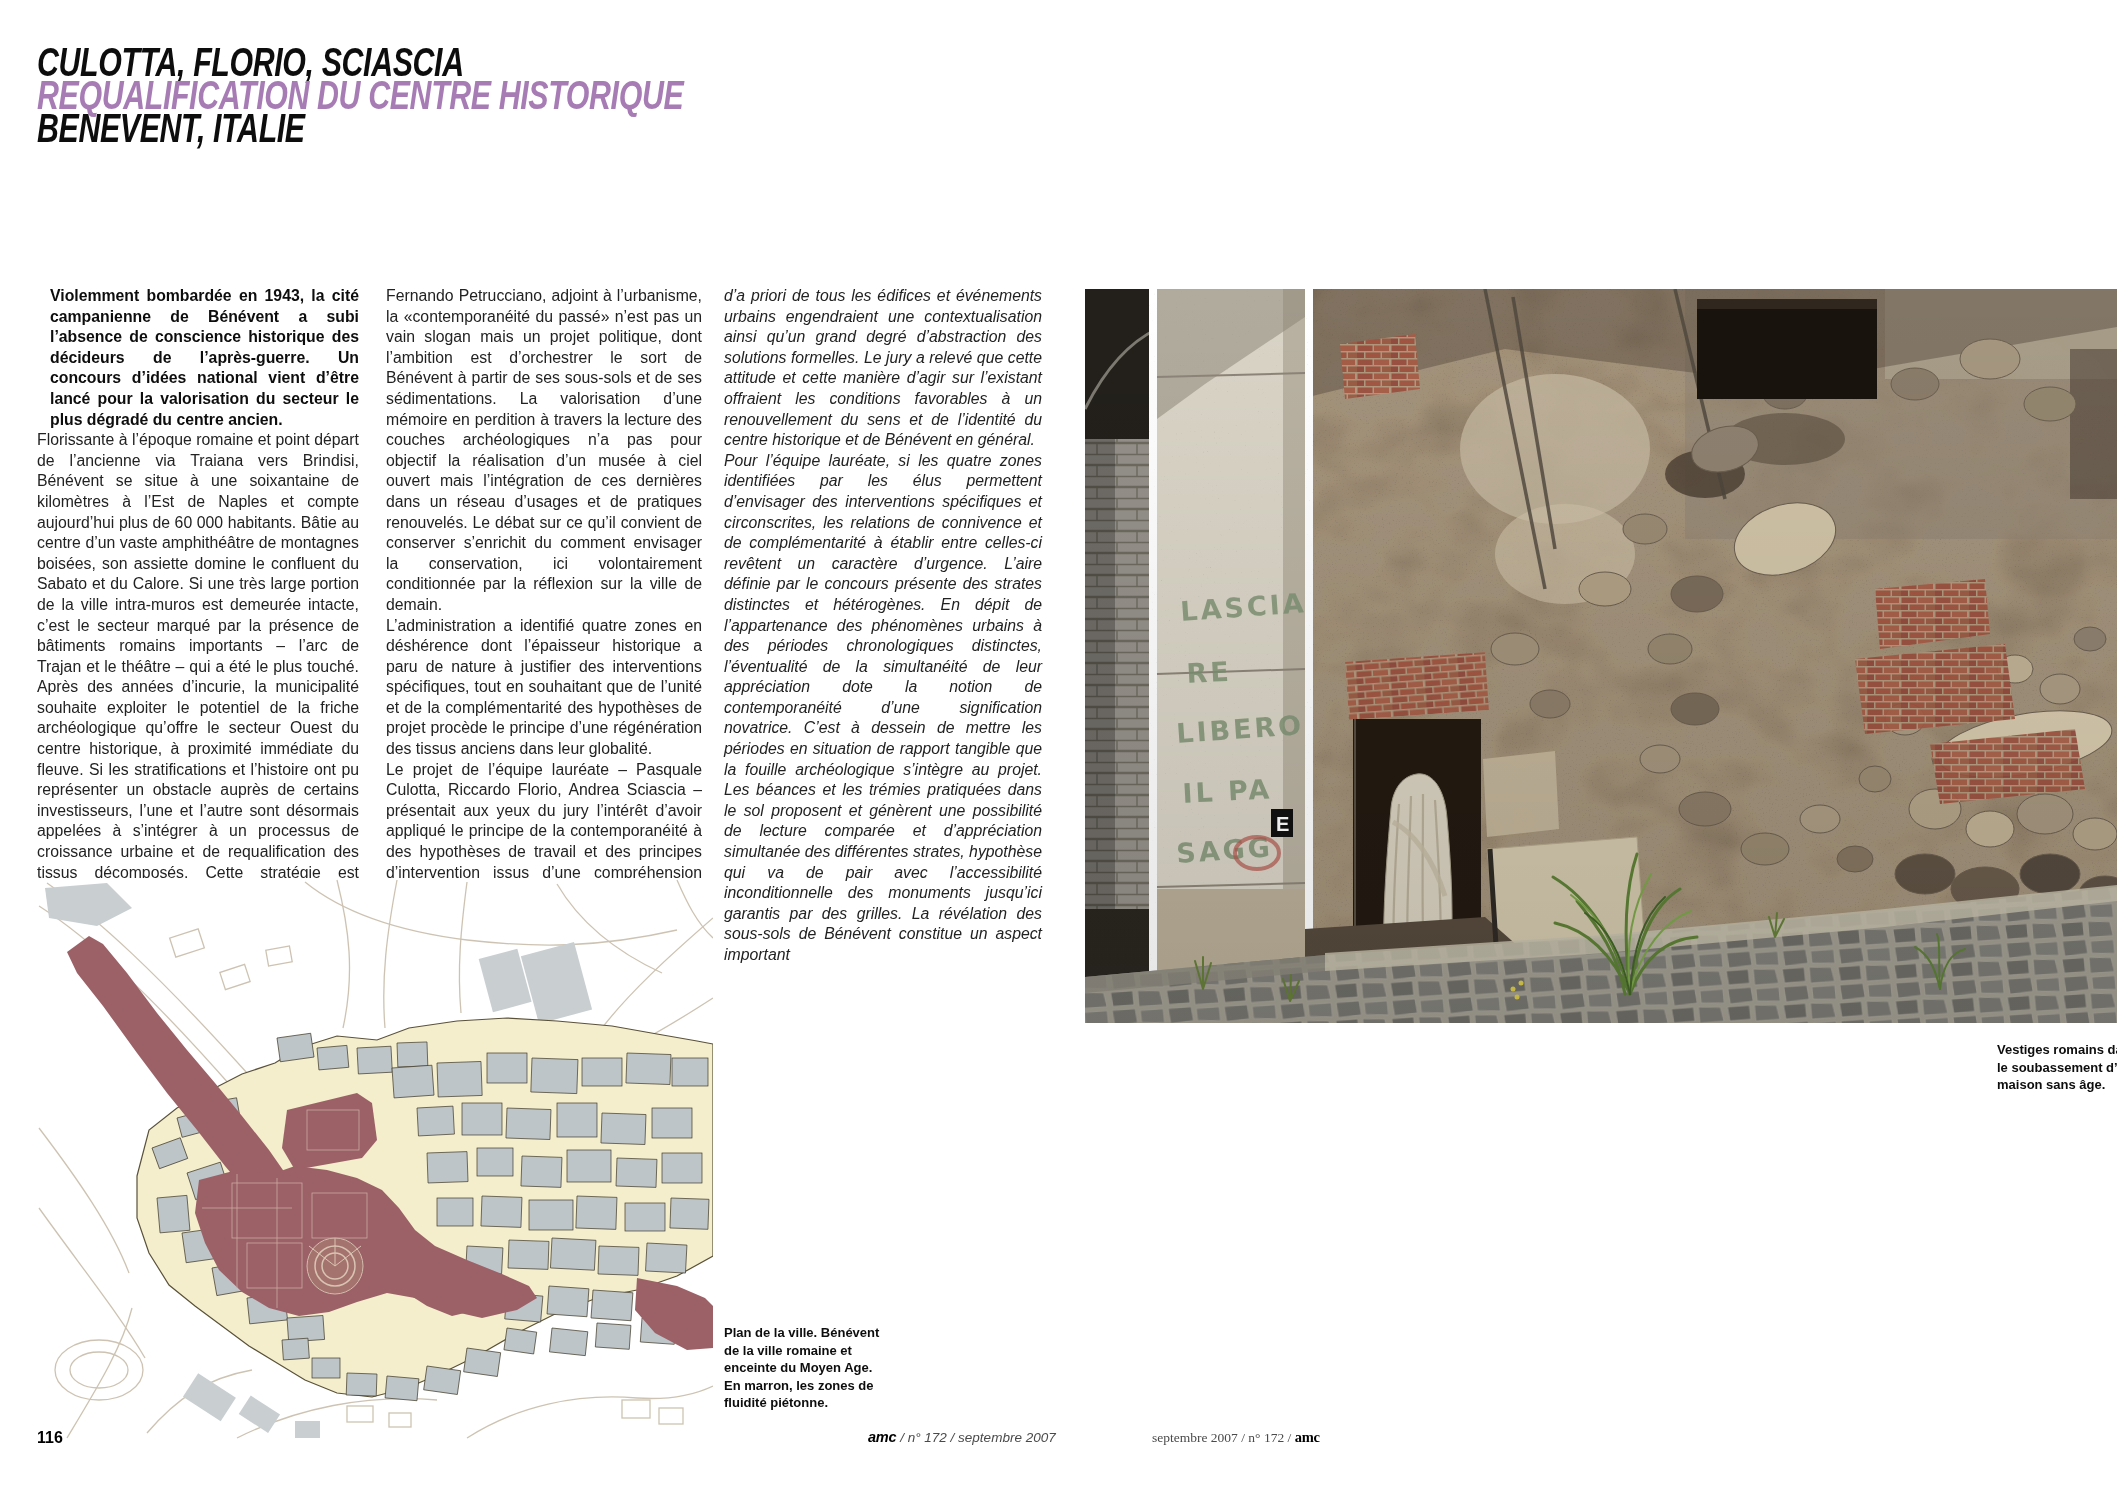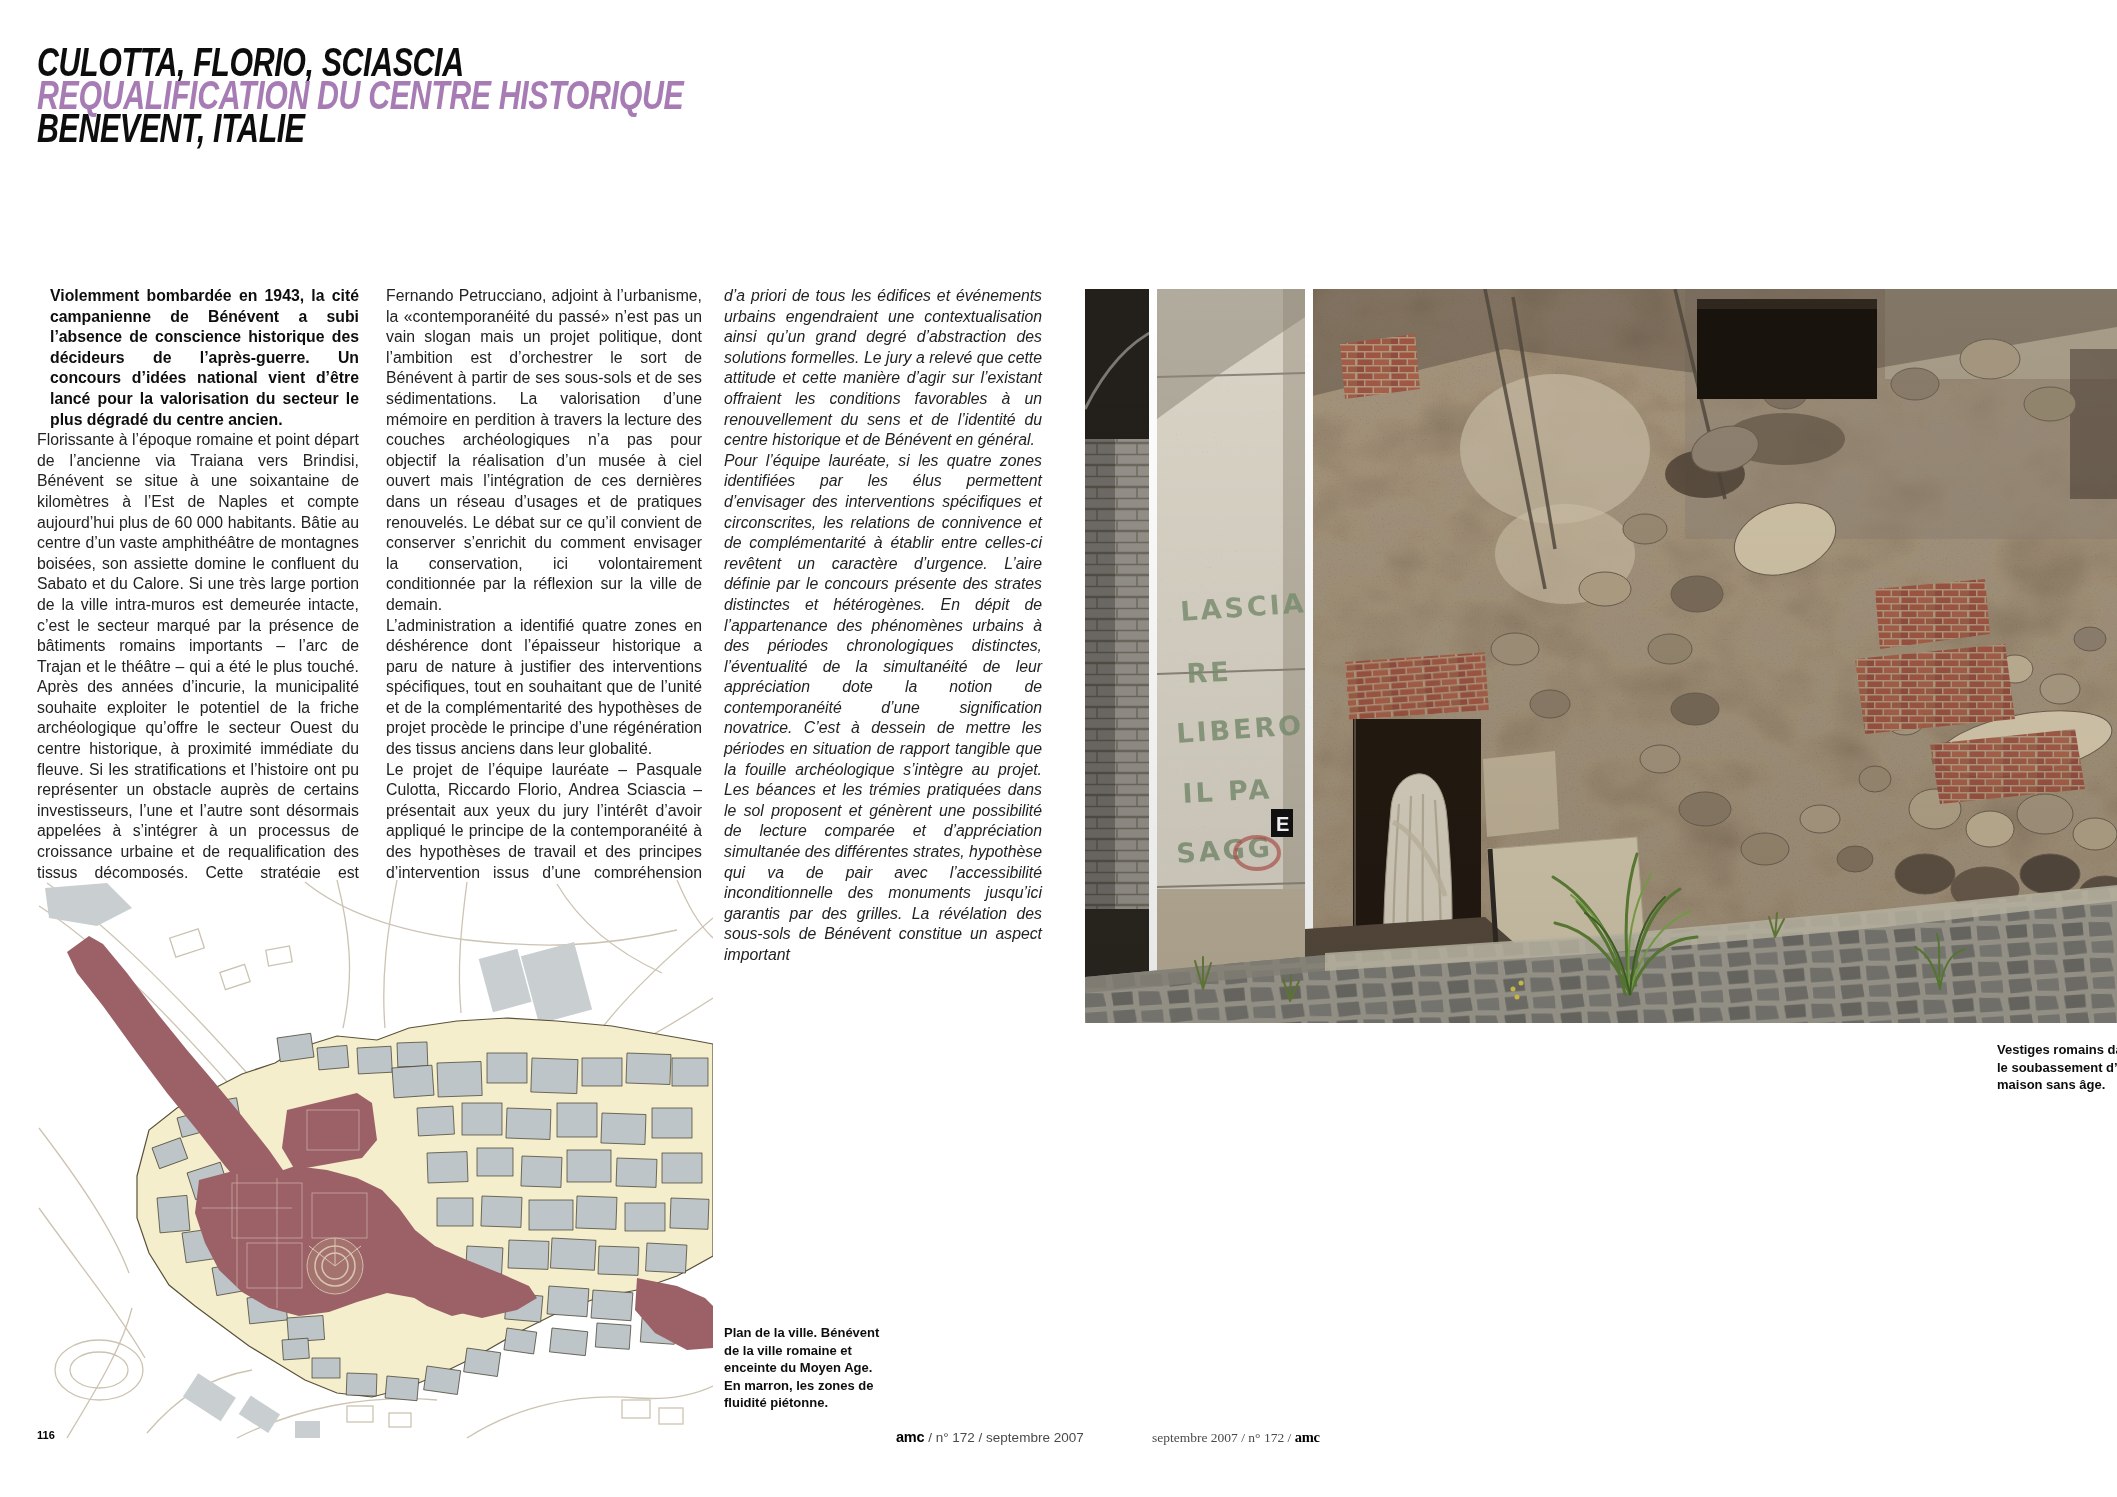--- a/index.html
+++ b/index.html
@@ -17,22 +17,22 @@
   .col p{margin:0;}
   .col .lead{font-weight:bold;color:#0d0d0d;margin-left:13px;}
   .col1{left:37px;width:322px;}
   .col2{left:386px;width:316px;}
   .col3{left:724px;width:318px;font-style:italic;}
   .caption{position:absolute;font-size:13px;font-weight:bold;line-height:17.5px;color:#0d0d0d;}
   #map-caption{left:724px;top:1324px;width:168px;text-align:left;}
   #photo-caption{left:1997px;top:1041px;width:150px;}
   .footer{position:absolute;top:1429px;font-size:13.5px;color:#4a4a4a;white-space:nowrap;}
   .footer b{color:#000;font-size:14.5px;letter-spacing:-0.2px;}
-  #pagenum{left:37px;font-weight:bold;color:#000;font-size:11px;}
-  #credit-left{left:896px;}
+  #pagenum{left:37px;font-weight:bold;color:#000;font-size:16px;}
+  #credit-left{left:868px;font-style:italic;}
   #credit-right{left:1152px;font-family:Liberation Serif, serif;}
   figure{margin:0;}
   #map-fig{position:absolute;left:37px;top:878px;width:676px;height:562px;}
   #photo-fig{position:absolute;left:1085px;top:289px;width:1032px;height:734px;}
 </style>
 </head>
 <body>
 
 <header class="title">
   <div class="t">CULOTTA, FLORIO, SCIASCIA</div>

